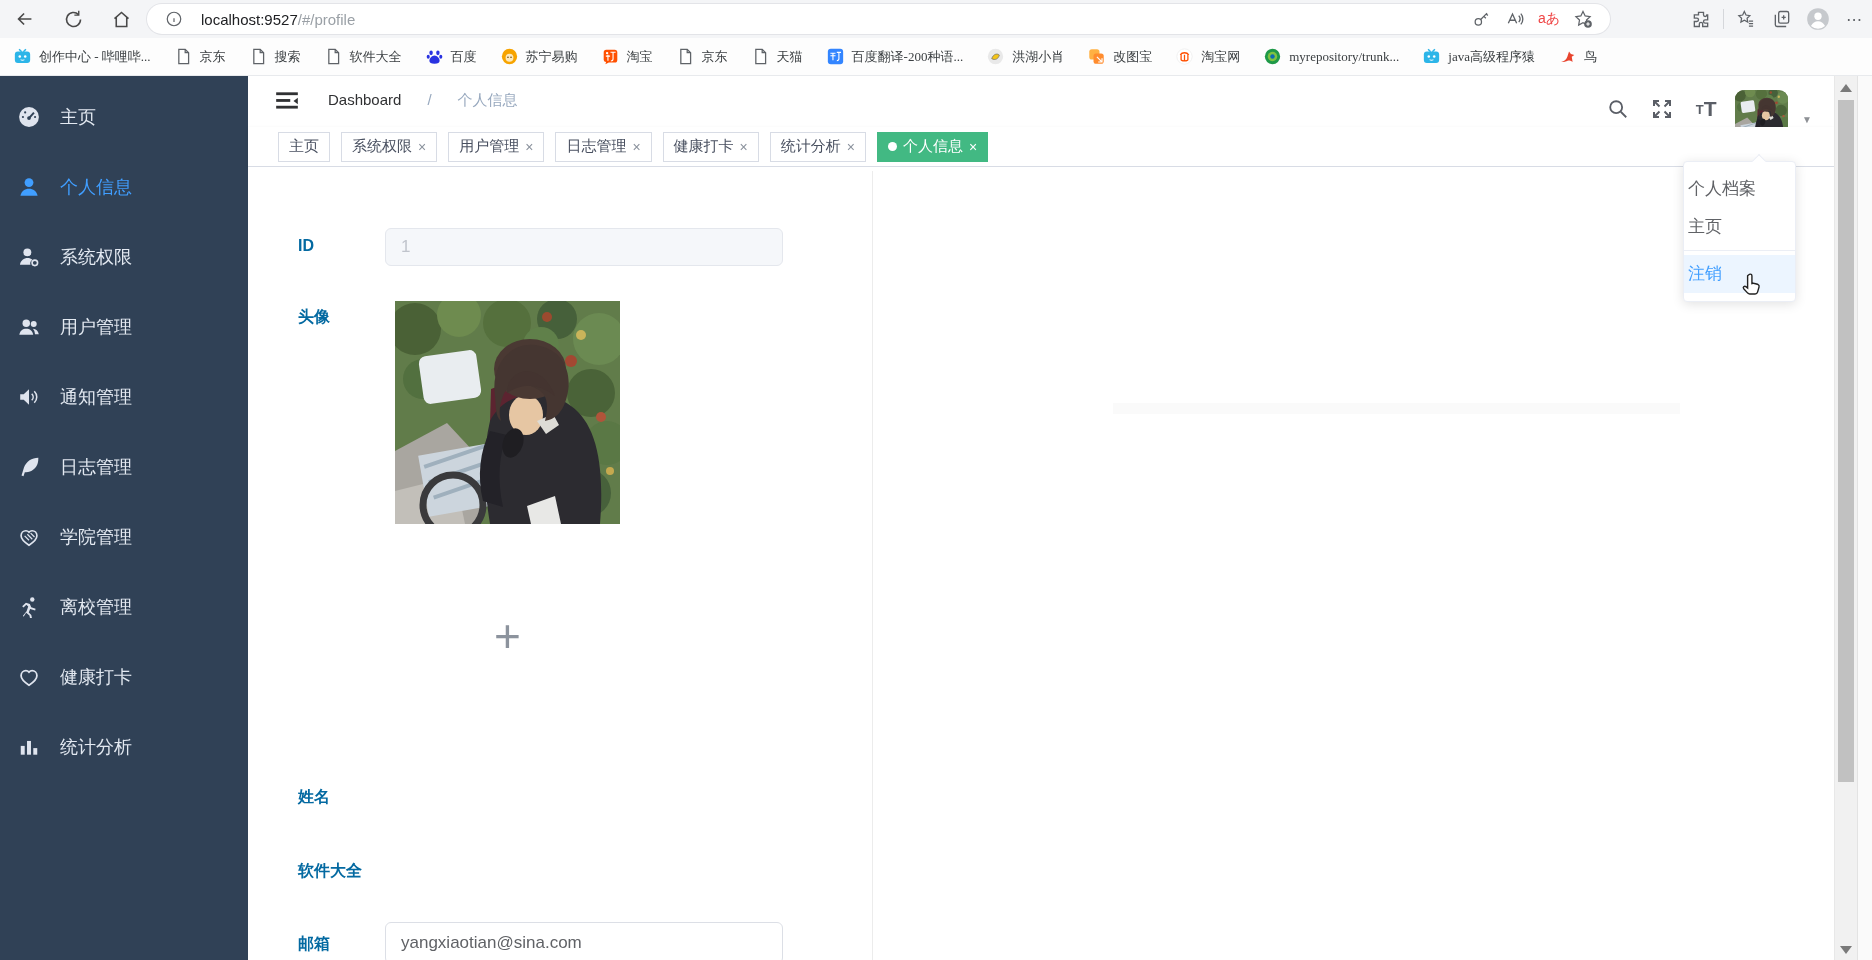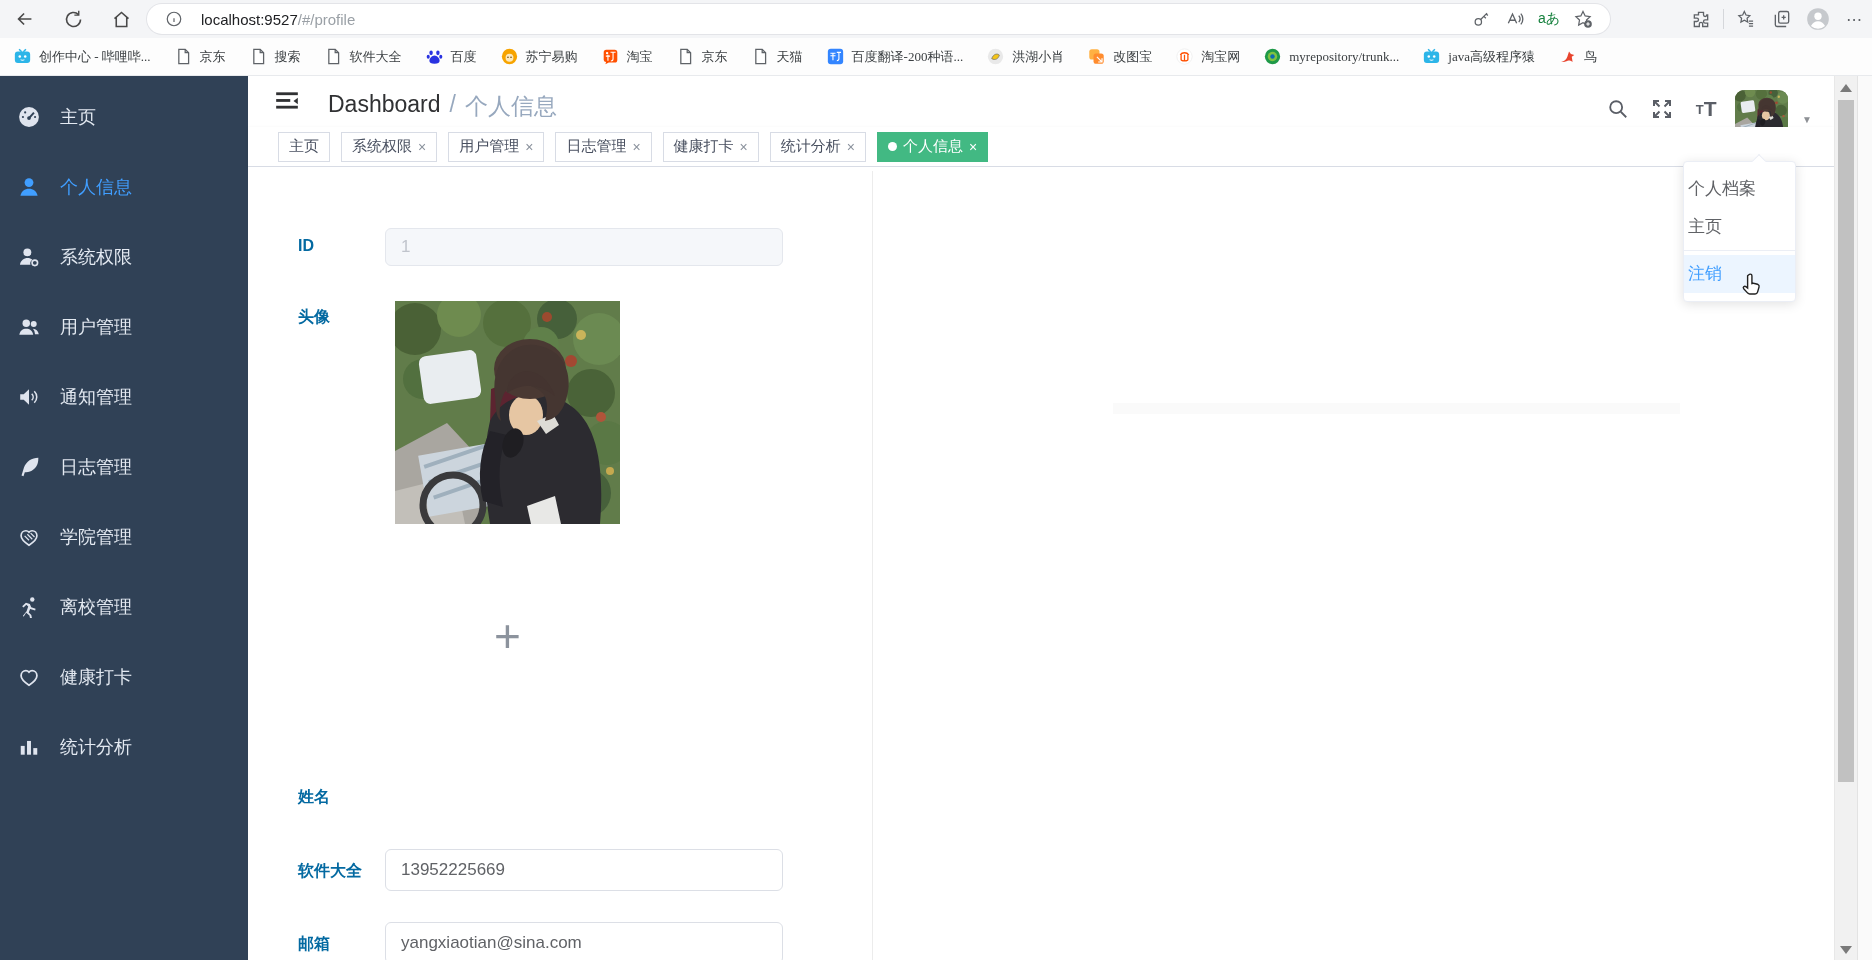--- a/index.html
+++ b/index.html
@@ -15,40 +15,40 @@
   .b-navbtn:first-child{ margin-left:8px; }
   .addr-pill { position:absolute; left:147px; top:4px; width:1463px; height:30px;
     background:#fff; border-radius:15px; box-shadow:0 0 0 1px #e3e4e8;
     display:flex; align-items:center; padding:0 10px; }
   .addr-url { font-size:15px; color:#202124; margin-left:10px; flex:1; }
   .addr-url .dim{ color:#9aa0a6; }
   .pill-ico { width:34px; height:26px; display:flex; align-items:center; justify-content:center; color:#5f6368; }
   .b-right { position:absolute; right:0; top:0; height:38px; display:flex; align-items:center; }
   .b-right .ric { width:36px; height:30px; display:flex; align-items:center; justify-content:center; color:#5f6368; }
   .vdiv { width:1px; height:20px; background:#d5d7db; margin:0 4px; }
-  .aa-glyph{ font-size:14px; color:#15803d; }
+  .aa-glyph{ font-size:14px; color:#ef4444; }
 
   
   .bookmarks { position:absolute; left:0; top:38px; width:1872px; height:38px; background:#fdfdfd;
     border-bottom:1px solid #e8eaed; display:flex; align-items:center; padding-left:14px; gap:24px; }
   .bm { display:flex; align-items:center; gap:8px; font-size:13px; color:#3c4043; white-space:nowrap;font-family:Liberation Serif, serif; }
   .bmico { width:17px; height:17px; flex:0 0 auto; }
 
   
   .app { position:absolute; left:0; top:76px; width:1872px; height:884px; background:#fff; }
 
   .sidebar { position:absolute; left:0; top:0; width:248px; height:884px; background:#304156; padding-top:6px; }
   .s-item { height:70px; display:flex; align-items:center; padding-left:18px; color:#e3e9f1; font-size:18px; cursor:pointer; }
   .s-item .sic { width:22px; height:22px; margin-right:20px; color:#dfe4ee; }
   .s-item.active { color:#409EFF; }
   .s-item.active .sic { color:#409EFF; }
 
   .navbar { position:absolute; left:248px; top:0; width:1586px; height:51px; background:#fff; }
   .hamb { position:absolute; left:26px; top:13px; width:26px; height:24px; color:#303133; }
-  .crumb { position:absolute; left:80px; top:15px; font-size:23px; color:#303133; display:flex; gap:9px; }
+  .crumb { position:absolute; left:80px; top:15px; font-size:15px; color:#303133; display:flex; gap:26px; }
   .crumb .sep,.crumb .cur { color:#97a8be; }
   .nav-right { position:absolute; right:22px; top:8px; display:flex; align-items:center; gap:14px; }
   .nic { width:30px; height:34px; display:flex; align-items:center; justify-content:center; color:#5a5e66; }
   .tt { font-size:21px; font-weight:bold; color:#5a5e66; }
   .tt .small{ font-size:13px; }
   .mini-avatar { width:53px; height:50px; border-radius:9px; overflow:hidden; position:relative; top:6px; }
   .caret { color:#8d9095; font-size:13px; position:relative; top:10px; }
 
   .tagsbar { position:absolute; left:248px; top:51px; width:1586px; height:40px; background:#fff;
     border-bottom:1px solid #d8dce5; box-shadow:0 1px 3px 0 rgba(0,0,0,.08); display:flex; align-items:center;
@@ -507,21 +507,20 @@
           <use href="#avatarPhoto"></use>
         </svg>
     </div>
     <div class="uploader">
         <span>+</span>
       </div>
 
     <span class="f-label" style="top:620px;">姓名</span>
 
     <span class="f-label" style="top:694px;">软件大全</span>
-    <input class="f-input" style="top: 682px;" value="13952225669">
 
     <span class="f-label" style="top:767px;">邮箱</span>
     <input class="f-input" style="top: 755px;" value="yangxiaotian@sina.com">
   </div>
 </div>
 
 <div class="dropdown">
   <div class="arrow"></div>
   <div class="dd-item">个人档案</div>
   <div class="dd-item">主页</div>

